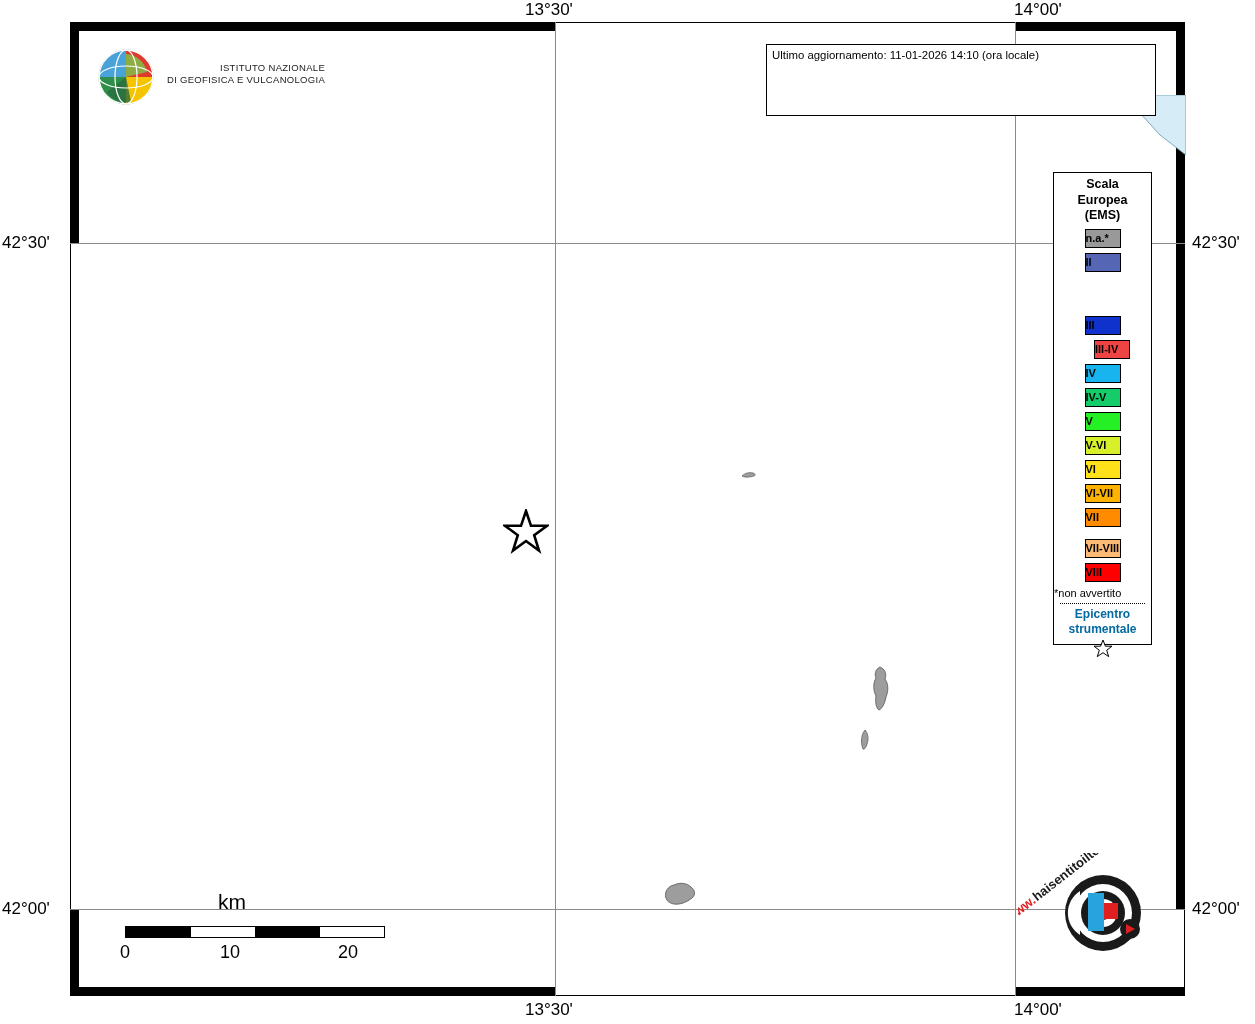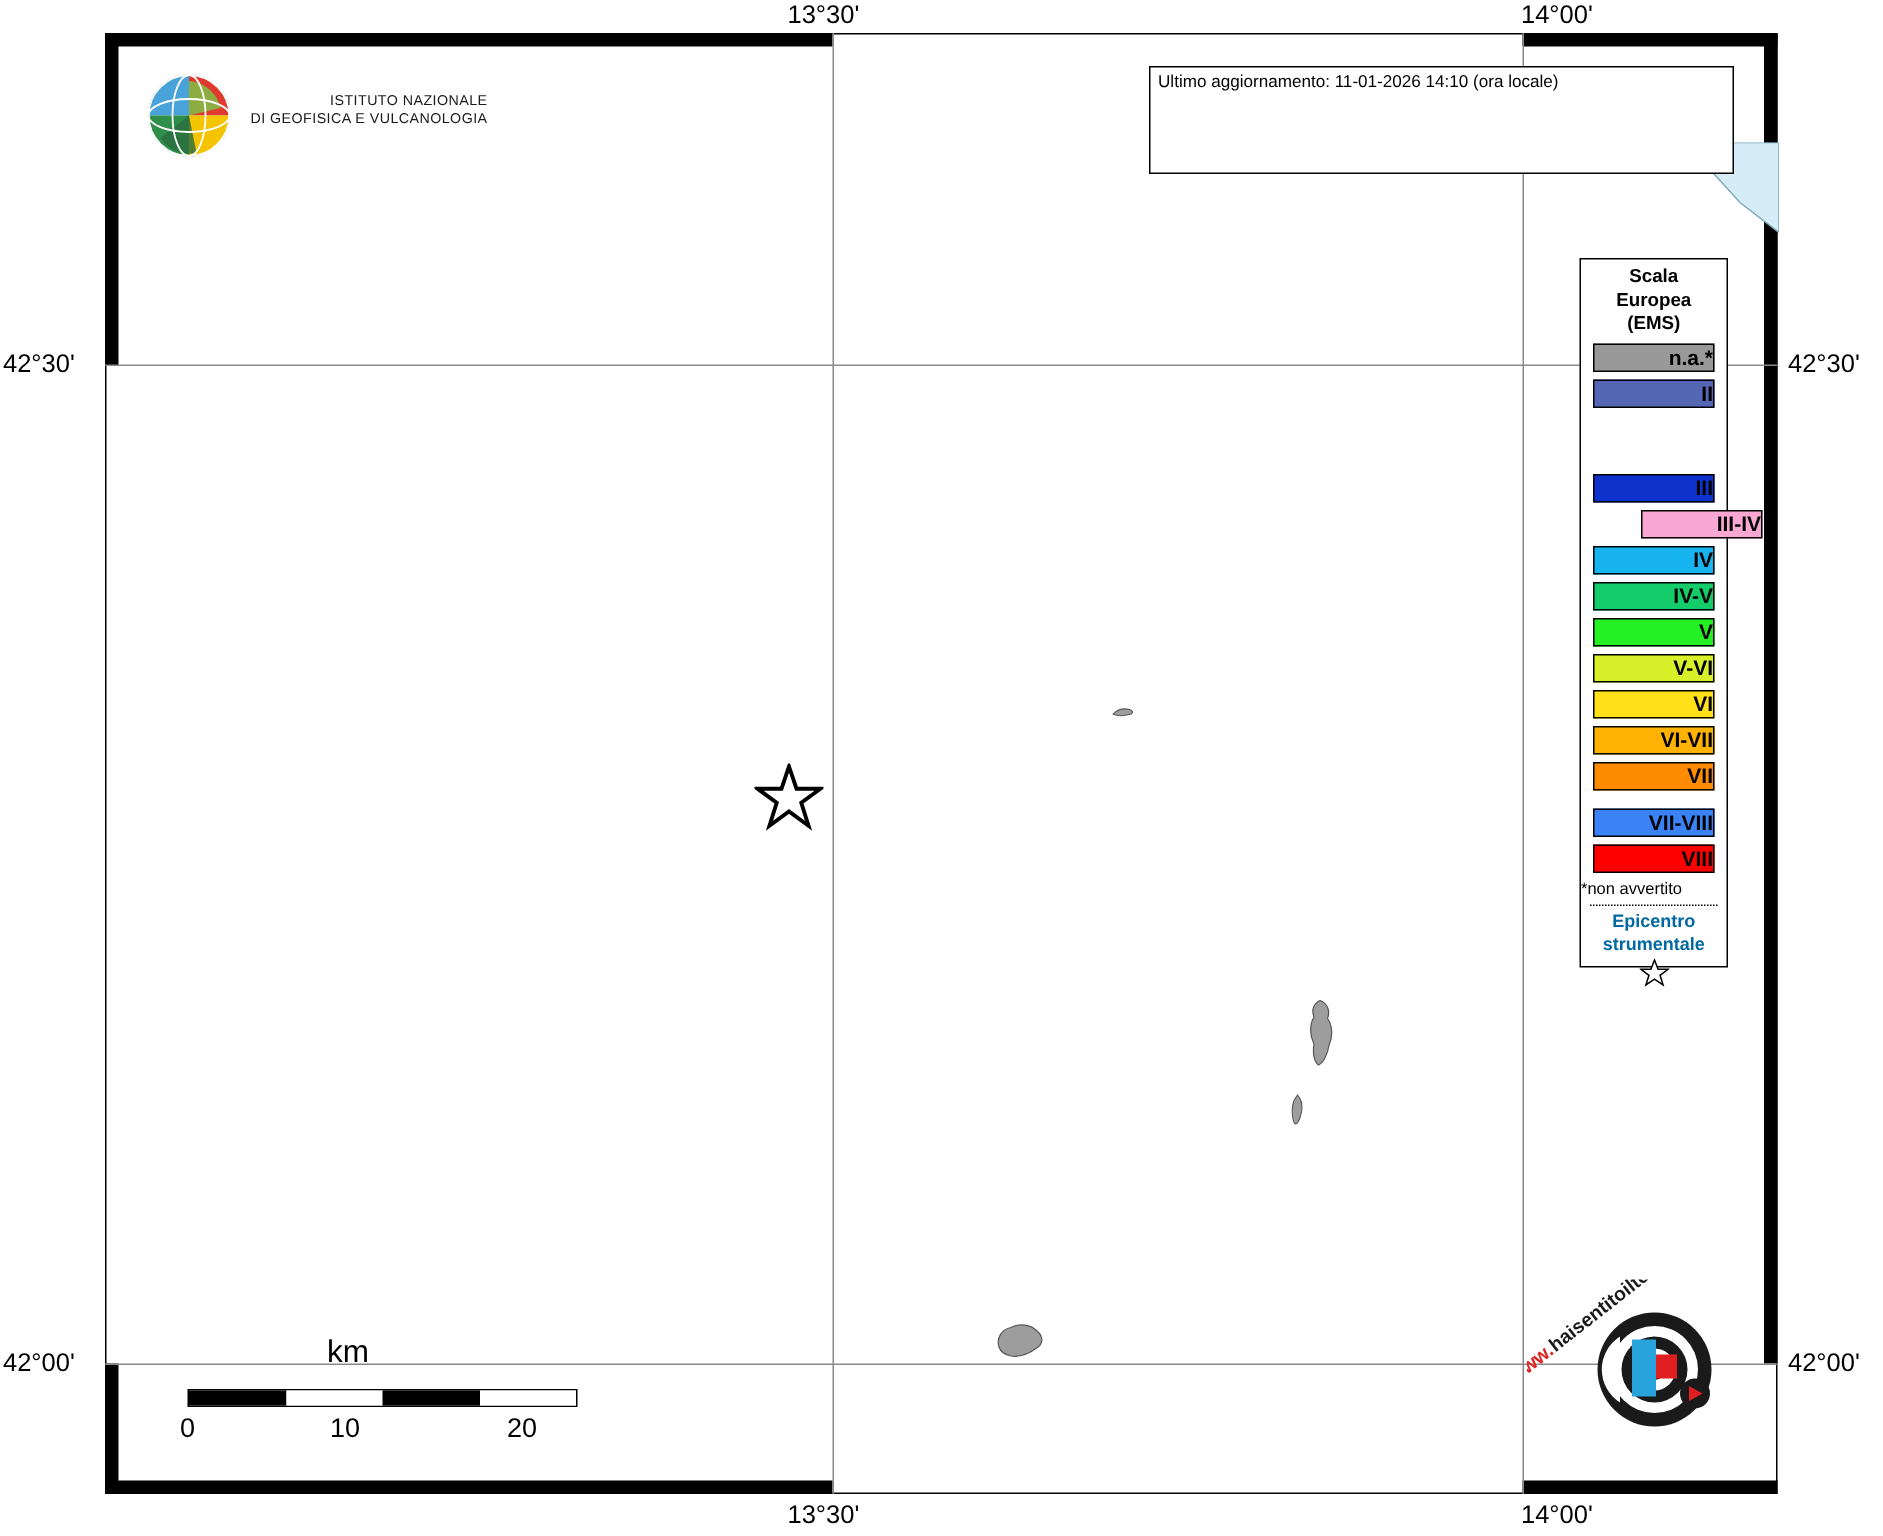--- a/index.html
+++ b/index.html
@@ -46,21 +46,21 @@
   #info-box{position:absolute;left:766px;top:44px;width:390px;height:72px;border:1px solid #000;background:#fff;box-sizing:border-box;padding:3px 4px 0 5px;}
   #info-box div{font-size:11.4px;line-height:15.8px;color:#000;white-space:nowrap;}
 
   
   #sea{position:absolute;left:1120px;top:95px;width:66px;height:60px;}
 
   
   #legend{position:absolute;left:1053px;top:172px;width:99px;height:473px;border:1px solid #000;background:#fff;box-sizing:border-box;}
   #legend .title{text-align:center;font-size:12.5px;font-weight:bold;line-height:15.6px;padding-top:4px;color:#000;}
   .swatches{margin-top:5px;}
-  .swatch{width:81px;height:19px;margin:0 auto 5px auto;border:1px solid #000;box-sizing:border-box;text-align:right;font-size:14px;font-weight:bold;line-height:17px;color:#000;}
+  .swatch{width:36px;height:19px;margin:0 auto 5px auto;border:1px solid #000;box-sizing:border-box;text-align:left;font-size:11px;font-weight:bold;line-height:17px;color:#000;}
   #legend .nonavv{font-size:11px;color:#000;margin-top:2px;}
   #legend .sep{border-top:1px dotted #000;margin:4px 6px 0 6px;}
   #legend .epi{text-align:center;font-size:12px;font-weight:bold;line-height:15px;margin-top:3px;color:#0369a1;}
   #legend .epi-star{text-align:center;margin-top:2px;}
 
   
   #epicentre{position:absolute;left:503px;top:509px;width:46px;height:46px;}
 
   
   .shape{position:absolute;}
@@ -137,29 +137,29 @@
 <div id="legend">
   <div class="title">
     <div>Scala</div>
     <div>Europea</div>
     <div>(EMS)</div>
   </div>
   <div class="swatches" id="legend-swatches">
       <div class="swatch" style="background: rgb(153, 153, 153);">n.a.*</div>
       <div class="swatch" style="background: rgb(85, 102, 181);">II</div>
       <div class="swatch" style="background: rgb(15, 49, 204); margin-top: 44px;">III</div>
-      <div class="swatch" style="background: #f9a8d4; margin-left: 40px;">III-IV</div>
+      <div class="swatch" style="background: #ef4444; margin-left: 40px;">III-IV</div>
       <div class="swatch" style="background: rgb(23, 180, 240);">IV</div>
       <div class="swatch" style="background: rgb(20, 204, 106);">IV-V</div>
       <div class="swatch" style="background: rgb(36, 240, 36);">V</div>
       <div class="swatch" style="background: rgb(215, 240, 41);">V-VI</div>
       <div class="swatch" style="background: rgb(255, 224, 25);">VI</div>
       <div class="swatch" style="background: rgb(255, 179, 0);">VI-VII</div>
       <div class="swatch" style="background: rgb(255, 140, 0);">VII</div>
-      <div class="swatch" style="background: #3b82f6; margin-top: 12px;">VII-VIII</div>
+      <div class="swatch" style="background: #fdba74; margin-top: 12px;">VII-VIII</div>
       <div class="swatch" style="background: rgb(255, 0, 0);">VIII</div>
     </div>
   <div class="nonavv">*non avvertito</div>
   <div class="sep"></div>
   <div class="epi">
     <div>Epicentro</div>
     <div>strumentale</div>
   </div>
   <div class="epi-star">
     <svg width="20" height="20" viewBox="0 0 20 20">

